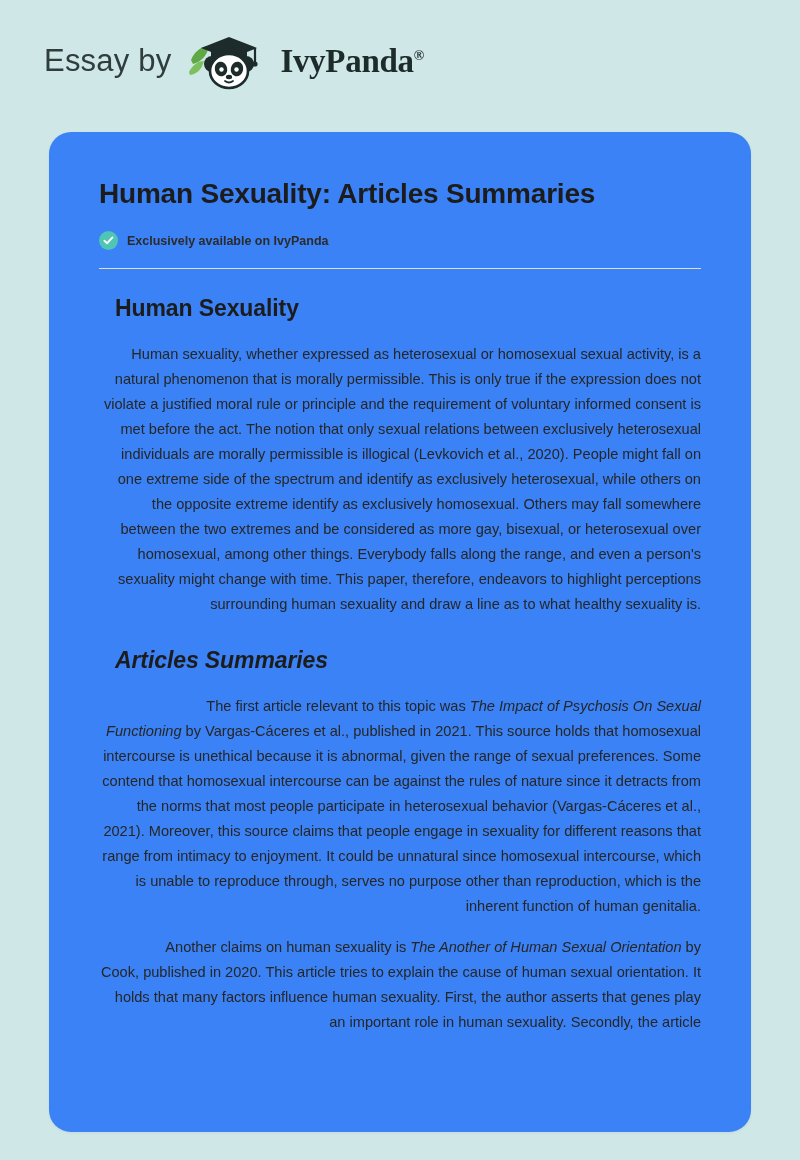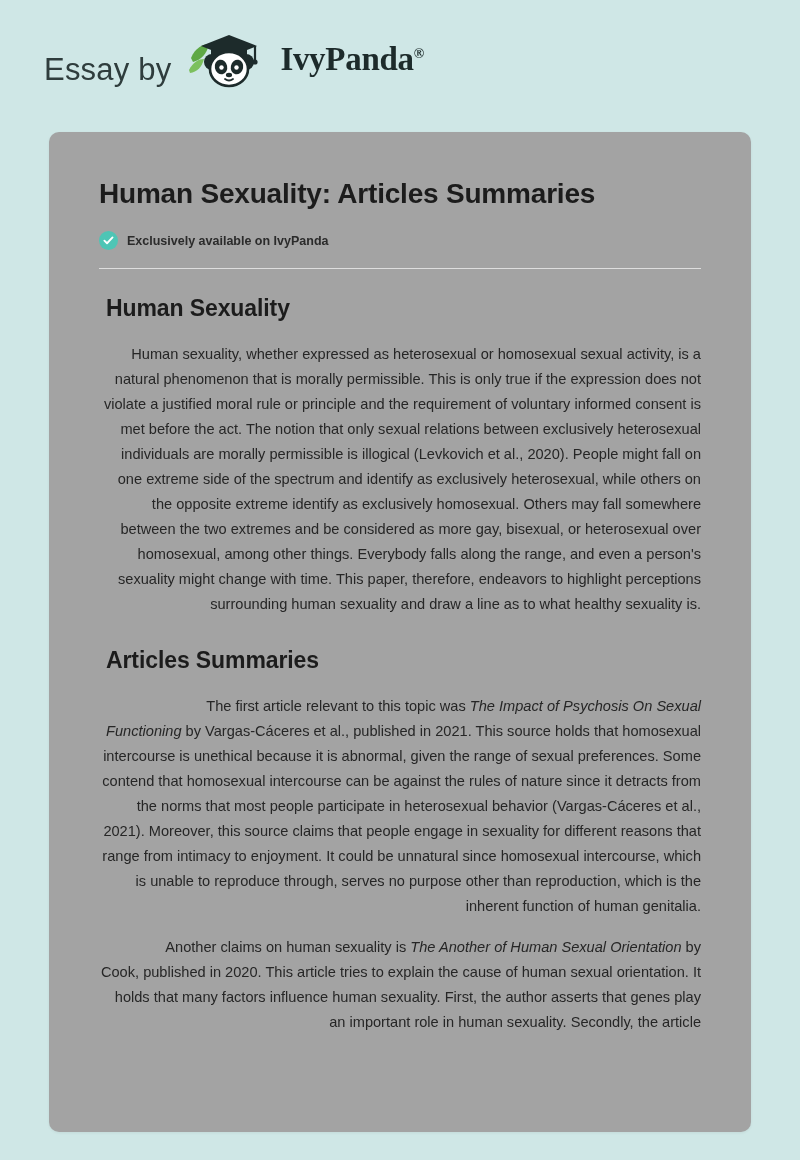--- a/index.html
+++ b/index.html
@@ -11,21 +11,21 @@
     min-height: 1160px;
     background: #cfe7e6;
     font-family: "Liberation Sans", sans-serif;
     color: #222222;
     -webkit-font-smoothing: antialiased;
   }
 
   
   .page-header {
     display: flex;
-    align-items: flex-end;
+    align-items: center;
     padding: 34px 13px 0 44px;
     height: 88px;
     box-sizing: border-box;
   }
   .brand-prefix {
     font-size: 31px;
     color: #2f3d3d;
     letter-spacing: .2px;
     margin-right: 14px;
     font-weight: 400;
@@ -50,22 +50,22 @@
   }
   .brand-name .reg {
     font-size: 14px;
     vertical-align: super;
     font-weight: bold;
   }
 
   
   .doc-card {
     margin: 44px 49px 0 49px;
-    background: #a3a3a3;
-    border-radius: 10px;
+    background: #3b82f6;
+    border-radius: 22px;
     padding: 34px 50px 40px 50px;
     box-sizing: border-box;
     min-height: 1000px;
     box-shadow: 0 1px 3px rgba(0,0,0,.06);
   }
 
   .doc-title {
     font-size: 28px;
     font-weight: bold;
     color: #1c1c1c;
@@ -100,25 +100,26 @@
   .divider {
     border: none;
     border-top: 1px solid #dedede;
     margin: 0 0 26px 0;
   }
 
   h2.section-heading {
     font-size: 23px;
     font-weight: bold;
     color: #1c1c1c;
-    margin: 0 0 20px 7px;
+    margin: 0 0 20px 16px;
     letter-spacing: -.1px;
   }
   h2.section-heading.second {
     margin-top: 30px;
+    font-style: italic;
   }
 
   p.body-par {
     font-size: 14.6px;
     line-height: 25px;
     color: #262626;
     margin: 0 0 16px 0;
     text-indent: 30px;
     text-align: right;
   }

